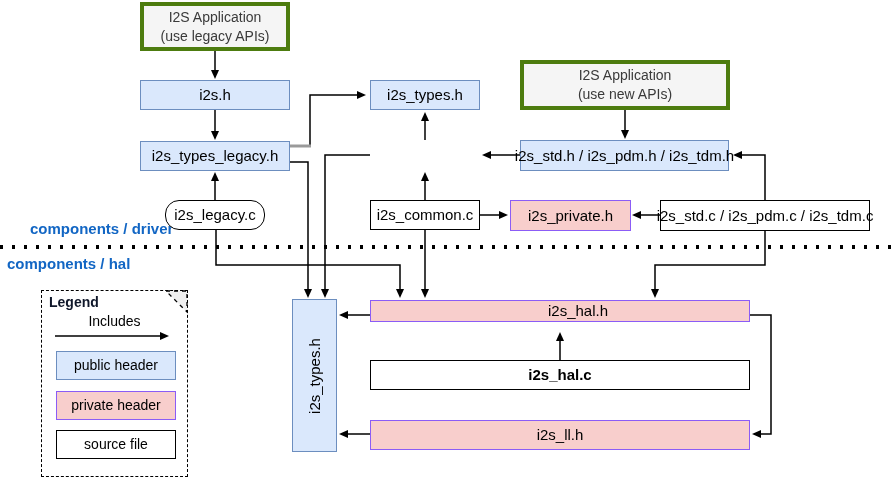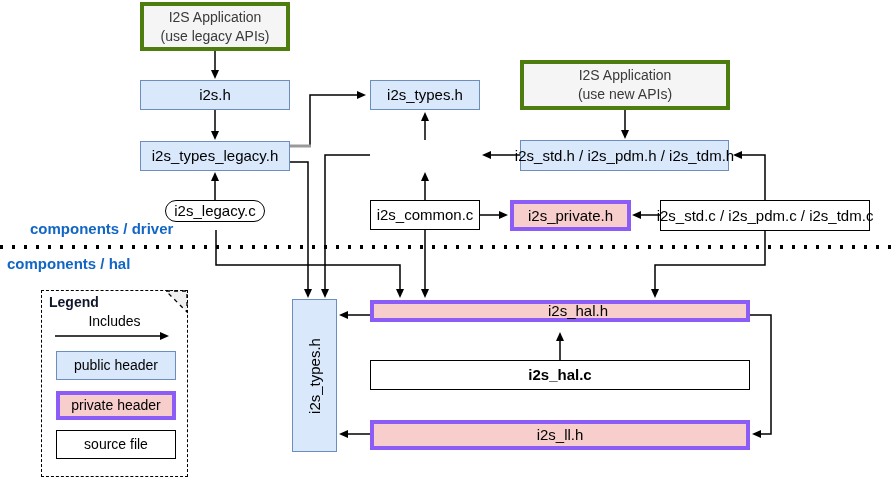--- a/index.html
+++ b/index.html
@@ -8,21 +8,21 @@
     font-family:"Liberation Sans",sans-serif;overflow:hidden;
   }
   svg.edges{position:absolute;left:0;top:0;z-index:1;}
   .node{
     position:absolute;z-index:2;box-sizing:border-box;
     display:flex;align-items:center;justify-content:center;
     font-size:15px;color:#000;text-align:center;white-space:nowrap;
     line-height:1.2;
   }
   .public{background:#dae8fc;border:1px solid #6c8ebf;}
-  .private{background:#f8cecc;border:4px solid #8b5cf6;}
+  .private{background:#f8cecc;border:1px solid #8b5cf6;}
   .source{background:#ffffff;border:1px solid #000000;}
   .app{background:#f5f5f5;border:4px solid #4d7c0f;color:#3a3a3a;font-size:14px;}
   .app .two-line{line-height:1.35;}
   .vert span{transform:rotate(-90deg);white-space:nowrap;display:block;}
   .layer-label{
     position:absolute;z-index:2;font-weight:bold;font-size:15px;color:#1266c4;
   }
   .legend{
     position:absolute;z-index:2;left:41px;top:290px;width:147px;height:187px;
     box-sizing:border-box;border:1.5px dashed #000;background:#fff;
@@ -77,21 +77,21 @@
     <div class="two-line">
       <span>I2S Application</span><br>
       <span>(use legacy APIs)</span>
     </div>
   </div>
 
   <div class="node public" style="left:140px;top:80px;width:150px;height:30px;">i2s.h</div>
 
   <div class="node public" style="left:140px;top:141px;width:150px;height:30px;">i2s_types_legacy.h</div>
 
-  <div class="node source" style="left:165px;top:200px;width:100px;height:22px;border-radius:14px;">i2s_legacy.c</div>
+  <div class="node source" style="left:165px;top:200px;width:100px;height:30px;border-radius:14px;">i2s_legacy.c</div>
 
   <div class="node public" style="left:370px;top:80px;width:110px;height:30px;">i2s_types.h</div>
 
 
   <div class="node source" style="left:370px;top:200px;width:110px;height:30px;">i2s_common.c</div>
 
   <div class="node app" style="left:520px;top:60px;width:210px;height:50px;">
     <div class="two-line">
       <span>I2S Application</span><br>
       <span>(use new APIs)</span>

